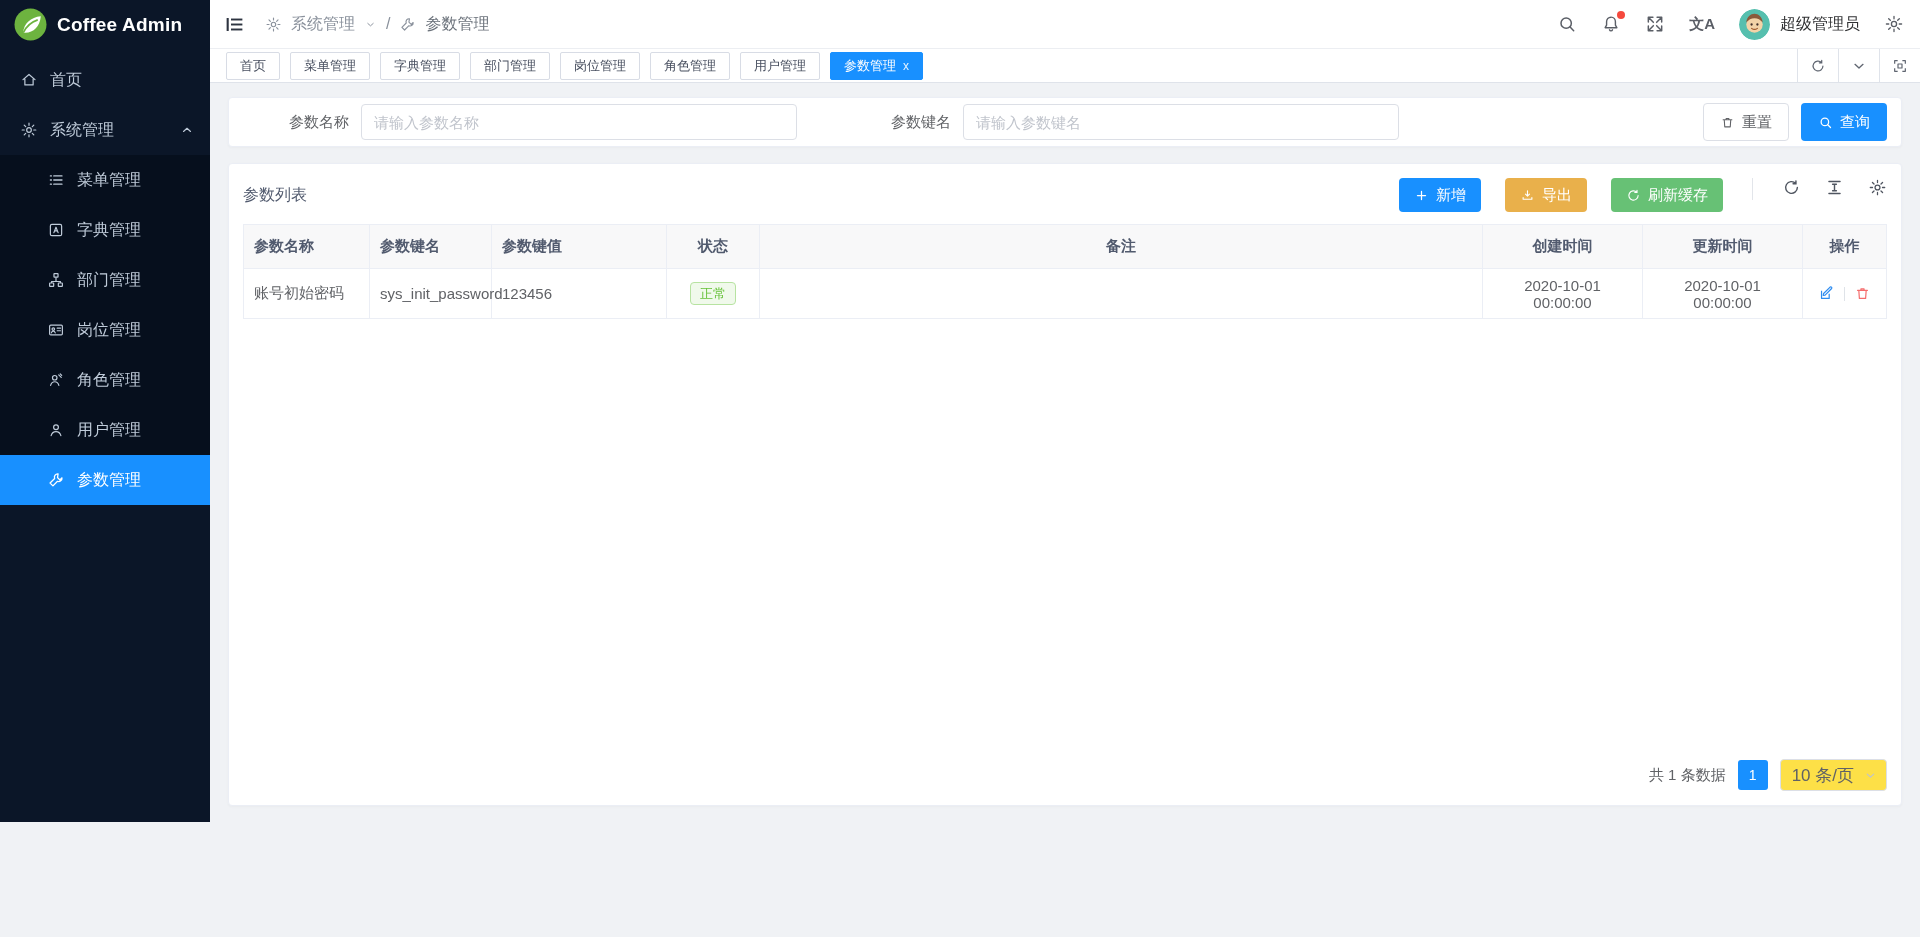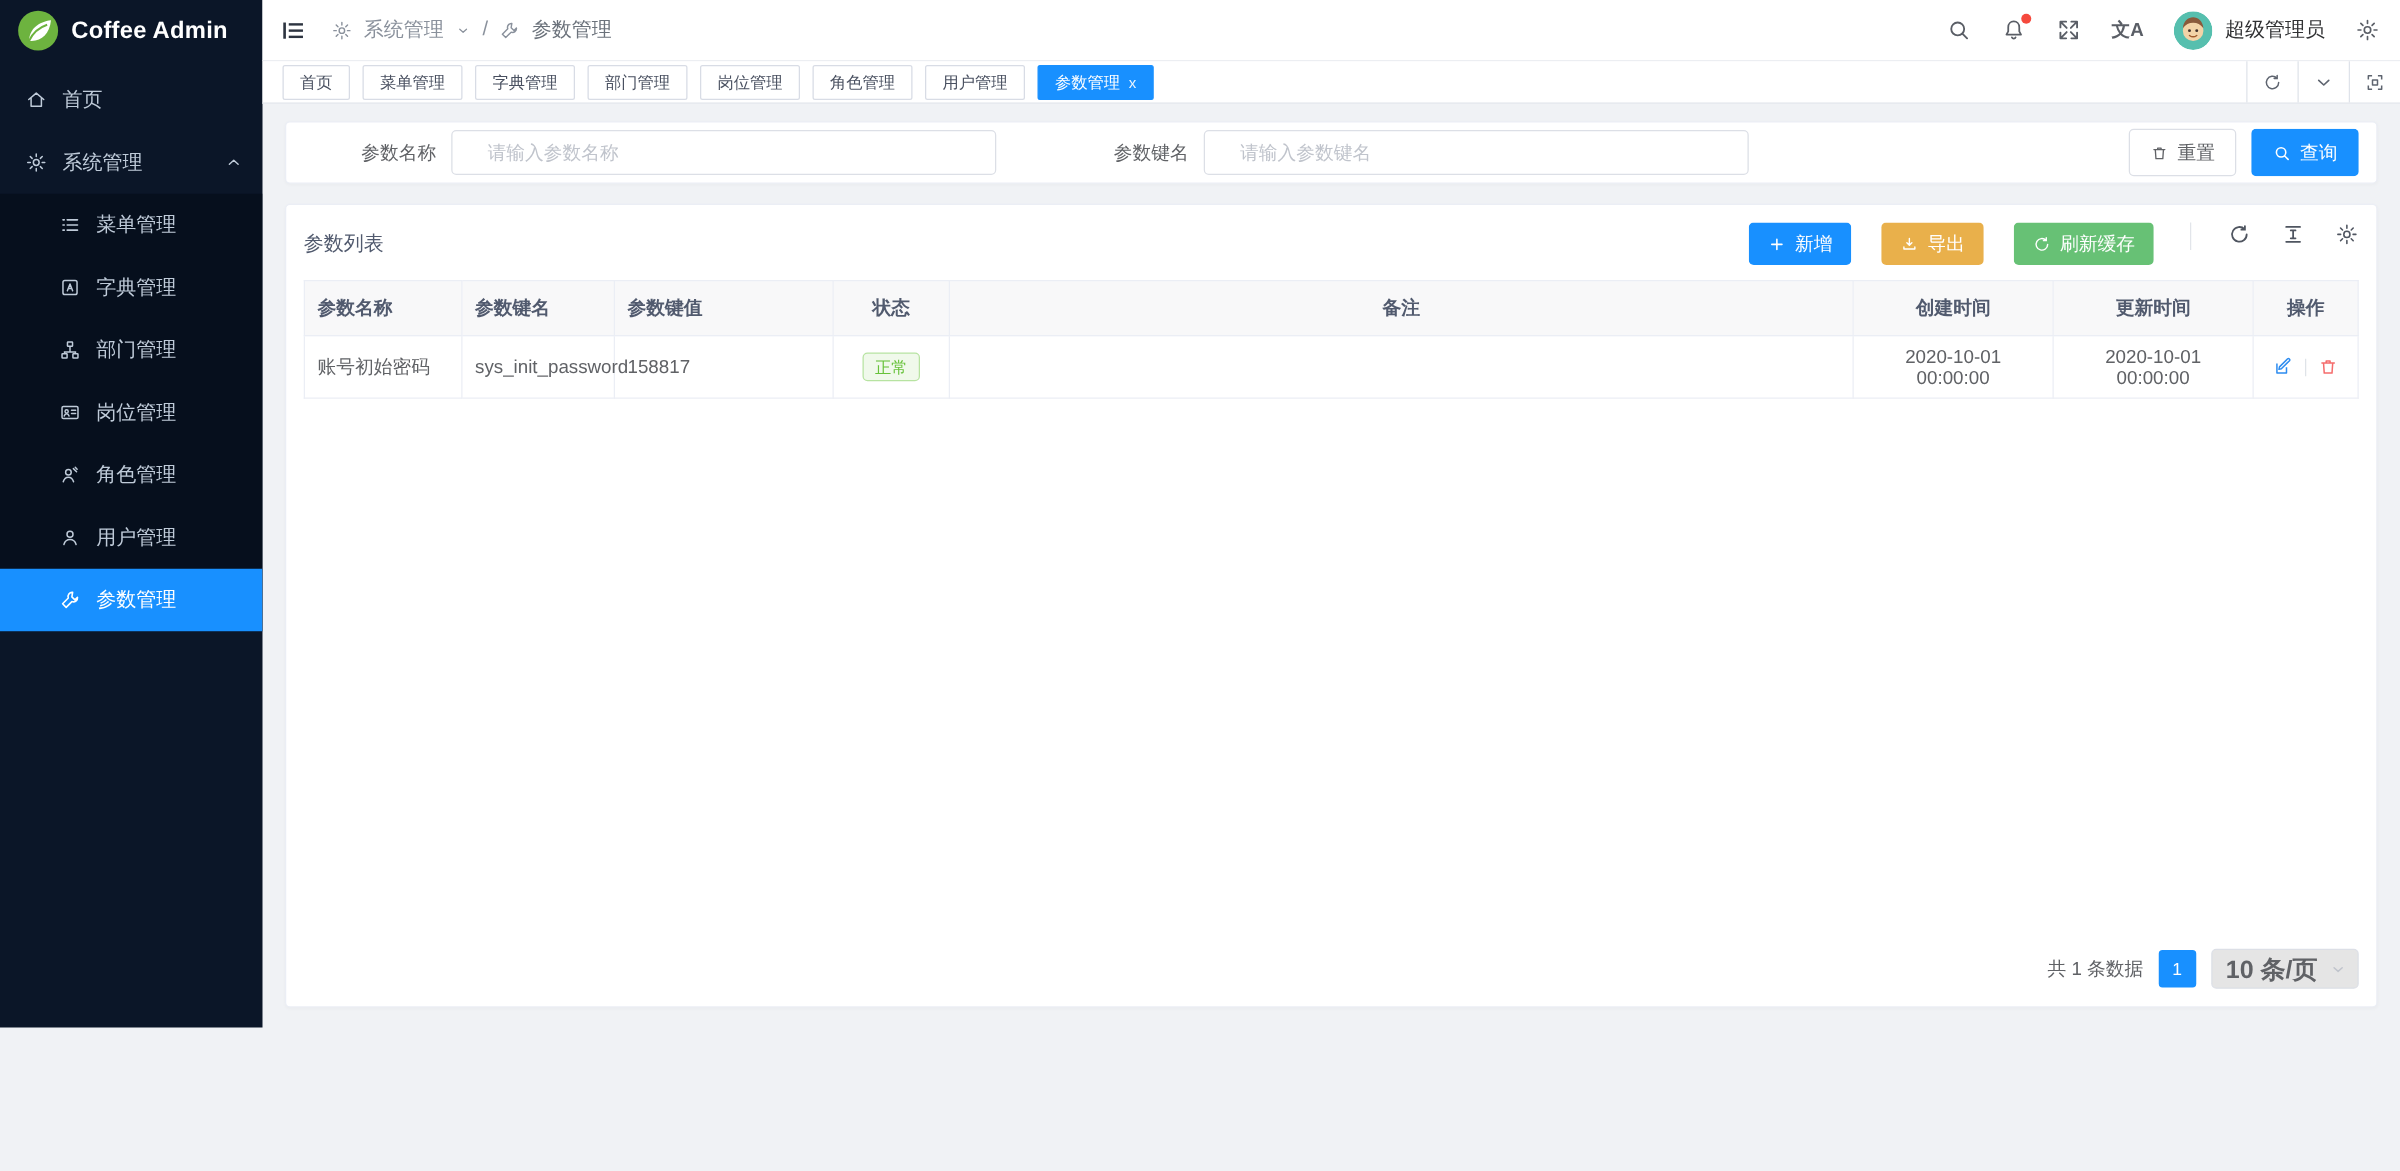--- a/index.html
+++ b/index.html
@@ -59,21 +59,21 @@
   .content { flex:1; min-height:0; padding:14px 18px 16px; display:flex;
     flex-direction:column; gap:16px; }
   .card { background:#fff; border-radius:4px; border:1px solid #ebeef5;
     box-shadow:0 1px 3px rgba(0,0,0,.03); }
 
   
   .filter-card { display:flex; align-items:center; padding:7px 14px; height:50px; }
   .f-item { display:flex; align-items:center; }
   .f-label { width:118px; text-align:right; padding-right:12px; font-size:15px; color:#606266; }
   .f-input { width:436px; height:36px; border:1px solid #dcdfe6; border-radius:4px;
-    padding:0 28px; font-size:15px; color:#606266; outline:none;
+    padding:0 12px; font-size:15px; color:#606266; outline:none;
     font-family:"Liberation Sans","DejaVu Sans",sans-serif; }
   .f-input::placeholder { color:#c0c4cc; }
   .f-gap { width:48px; }
   .f-actions { margin-left:auto; display:flex; gap:12px; }
   .btn { height:38px; padding:16px 16px; border-radius:4px; font-size:15px;
     display:inline-flex; align-items:center; gap:7px; border:1px solid transparent;
     cursor:pointer; font-family:inherit; }
   .btn svg { width:15px; height:15px; }
   .btn-plain { background:#fff; border-color:#dcdfe6; color:#606266; }
   .btn-primary { background:#1890ff; color:#fff; }
@@ -104,21 +104,21 @@
   .op-sep { width:1px; height:14px; background:#dfe3e8; }
 
   .card-spacer { flex:1; }
   .pagination { display:flex; align-items:center; justify-content:flex-end; gap:12px;
     font-size:15px; color:#606266; padding-top:8px; }
   .page-btn { min-width:30px; height:30px; padding:0 6px; background:#1890ff; color:#fff;
     border-radius:3px; display:flex; align-items:center; justify-content:center;
     font-size:14px; cursor:pointer; }
   .size-select { height:32px; min-width:96px; border:1px solid #dcdfe6; border-radius:4px;
     padding:0 9px 0 11px; display:flex; align-items:center; gap:10px; color:#606266;
-    font-size:20px; cursor:pointer; background:#e5e5e5;font-weight:bold; }
+    font-size:17px; cursor:pointer; background:#fde047; }
   .size-select svg { width:13px; height:13px; color:#c0c4cc; }
   svg { display:block; }
 </style>
 </head>
 <body>
 
 <div class="app">
 
   <aside class="sidebar">
     <div class="logo">
@@ -469,21 +469,21 @@
               <th class="ac">备注</th>
               <th class="ac">创建时间</th>
               <th class="ac">更新时间</th>
               <th class="ac">操作</th>
             </tr>
           </thead>
           <tbody>
             <tr>
               <td class="al">账号初始密码</td>
               <td class="al">sys_init_password</td>
-              <td class="al">158817</td>
+              <td class="al">123456</td>
               <td class="ac">
                 <span class="tag-success">正常</span>
               </td>
               <td class="ac"></td>
               <td class="ac">2020-10-01 00:00:00</td>
               <td class="ac">2020-10-01 00:00:00</td>
               <td>
                 <span class="op-cell">
                   <span class="op-btn op-edit">
                     <span>

